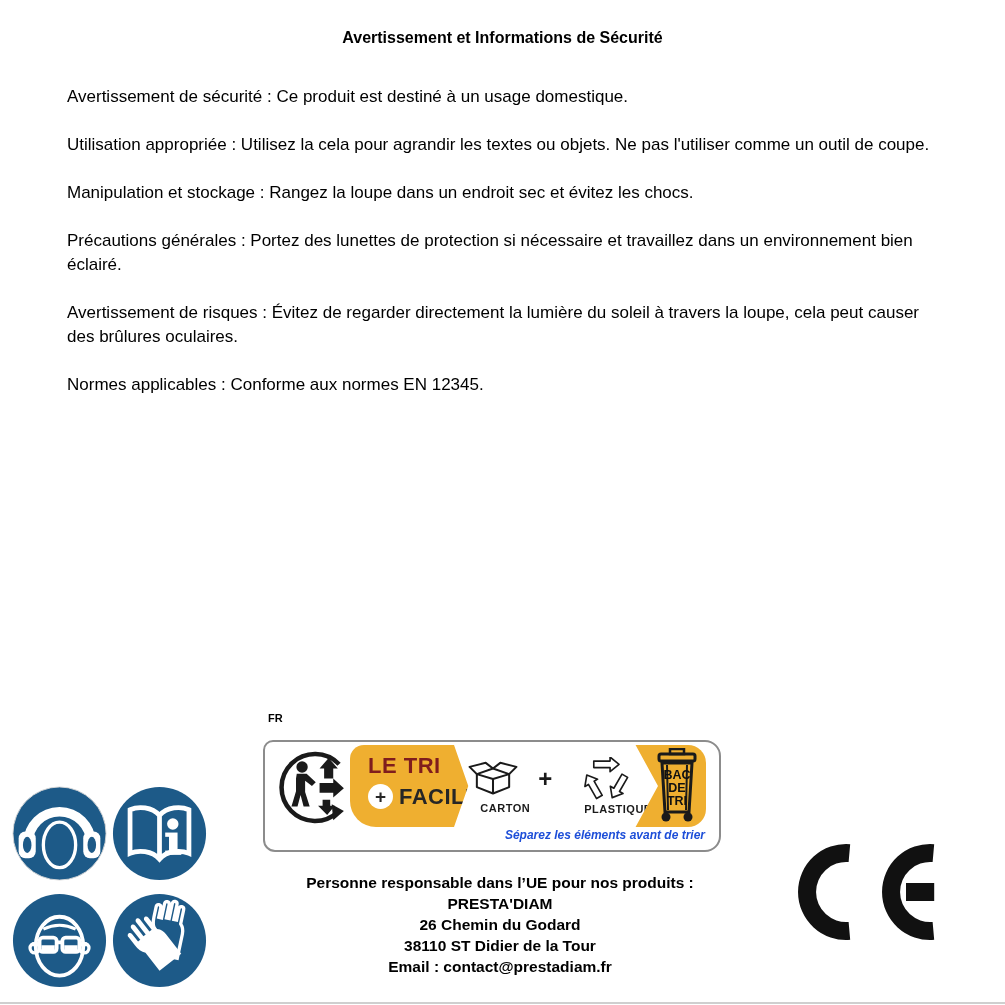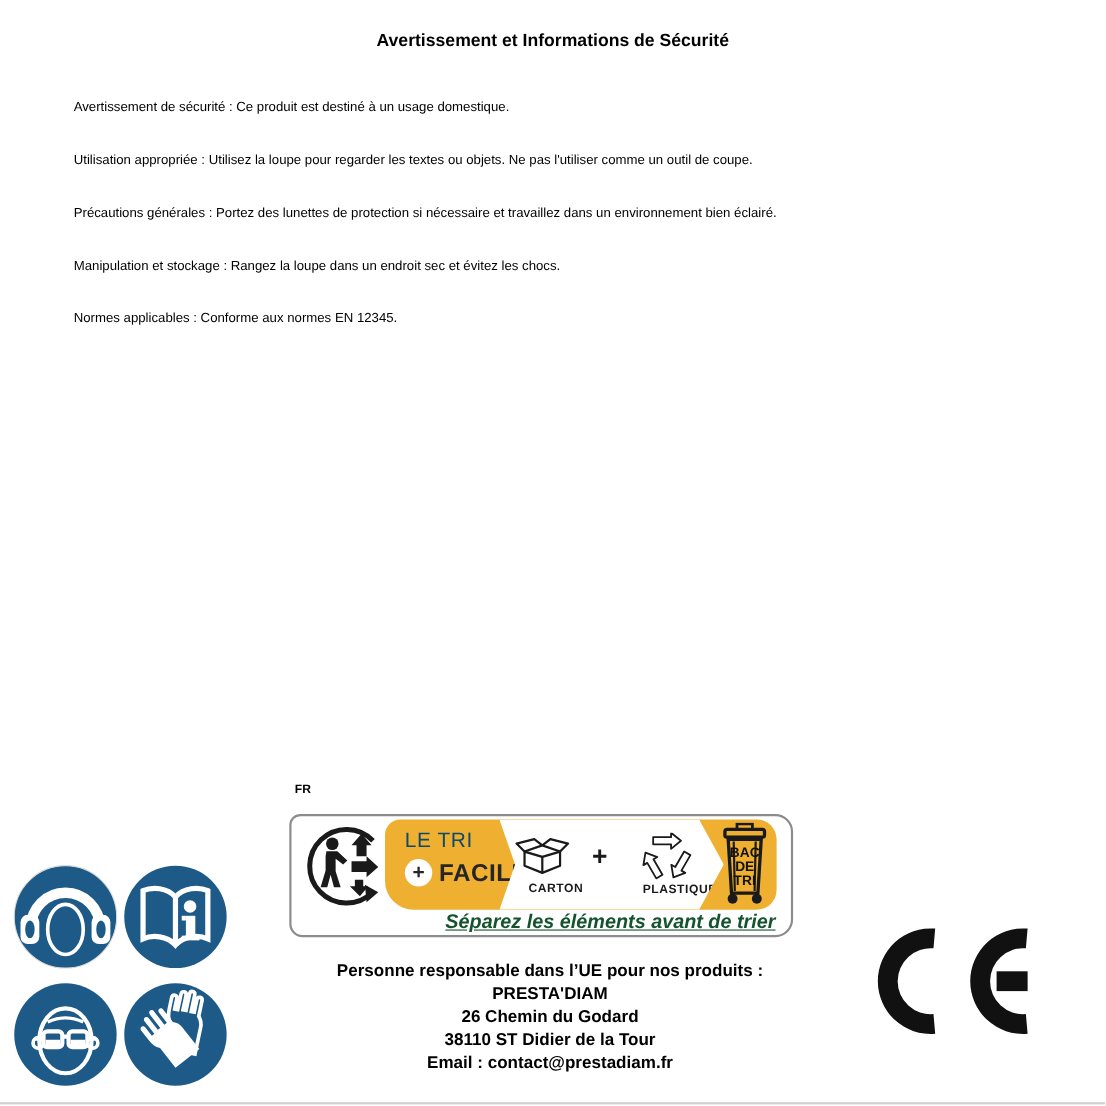--- a/index.html
+++ b/index.html
@@ -1,68 +1,69 @@
 <!DOCTYPE html>
 <html><head>
 <meta charset="utf-8">
 <style>
   html,body{margin:0;padding:0;background:#fff;}
   .page{position:relative;width:1005px;height:1005px;background:#fff;overflow:hidden;
         font-family:"Liberation Sans",sans-serif;color:#000;}
   .title{position:absolute;top:29px;left:0;width:100%;text-align:center;
          font-size:16px;font-weight:bold;}
-  .content{position:absolute;top:85px;left:67px;width:866px;font-size:12px;line-height:24px;}
+  .content{position:absolute;top:85px;left:67px;width:866px;font-size:17px;line-height:24px;}
   .content p{margin:0 0 24px 0;}
 
   
   .icons-grid{position:absolute;left:12px;top:786px;display:grid;
               grid-template-columns:95px 95px;gap:12px 5px;}
   .msign{width:95px;height:95px;display:block;}
 
   
   .fr-label{position:absolute;left:268px;top:712px;font-size:11px;font-weight:bold;}
   .banner{position:absolute;left:263px;top:740px;width:458px;height:112px;background:#fff;
           border:2px solid #8c8c8c;border-radius:10px 16px 16px 12px;box-sizing:border-box;}
   .triman{position:absolute;left:12px;top:4px;width:76px;height:80px;}
   .band{position:absolute;left:85px;top:3px;width:356px;height:82px;background:#EFAF30;
         border-radius:14px 18px 18px 26px;}
   .band-headline{position:absolute;left:18px;top:10px;line-height:1;}
-  .lt-top{font-size:19px;font-weight:400;color:#0c4a6e;letter-spacing:.5px;}
+  .lt-top{font-size:22px;font-weight:700;color:#7f1d1d;letter-spacing:.5px;}
   .lt-row{display:flex;align-items:center;gap:6px;margin-top:7px;}
   .plus-circle{width:25px;height:25px;border-radius:50%;background:#fff;display:flex;
                align-items:center;justify-content:center;font-size:19px;font-weight:800;color:#262626;}
   .lt-bottom{font-size:22px;font-weight:800;color:#262626;letter-spacing:.5px;}
   .ribbon{position:absolute;left:104px;top:0;width:204px;height:82px;background:#fff;
           clip-path:polygon(0 0,89% 0,100% 50%,89% 100%,0 100%,7% 50%);
           display:flex;align-items:center;justify-content:center;gap:8px;
           padding-left:10px;padding-right:14px;box-sizing:border-box;}
   .mat{display:flex;flex-direction:column;align-items:center;gap:2px;}
   .mat-label{font-size:11px;font-weight:bold;letter-spacing:.5px;color:#1a1a1a;margin-left:24px;}
   .plus-big{font-size:24px;font-weight:bold;color:#1a1a1a;padding-bottom:14px;}
   .bin{position:absolute;right:6px;top:3px;width:46px;height:76px;}
   .tagline{position:absolute;right:14px;top:86px;font-style:italic;font-weight:600;
-           font-size:18px;color:#14532d;text-decoration:underline;}
+           font-size:12px;color:#1d4ed8;}
 
   .address{position:absolute;left:250px;top:872px;width:500px;text-align:center;
            font-weight:bold;font-size:15.5px;line-height:21px;}
   .ce{position:absolute;left:796px;top:842px;width:160px;height:100px;}
   .page-edge{position:absolute;left:0;right:0;bottom:1px;border-top:2px solid #cfcfcf;}
 </style>
 </head>
 <body>
 
 <div class="page">
 
   <div class="title">Avertissement et Informations de Sécurité</div>
 
   <div class="content">
     <p>Avertissement de sécurité : Ce produit est destiné à un usage domestique.</p>
-    <p>Utilisation appropriée : Utilisez la loupe pour regarder les textes ou objets. Ne pas l'utiliser comme un outil de coupe.</p>
+    <p>Utilisation appropriée : Utilisez la cela pour agrandir les textes ou objets. Ne pas l'utiliser comme un outil de coupe.</p>
+    <p>Manipulation et stockage : Rangez la loupe dans un endroit sec et évitez les chocs.</p>
     <p>Précautions générales : Portez des lunettes de protection si nécessaire et travaillez dans un environnement bien éclairé.</p>
-    <p>Manipulation et stockage : Rangez la loupe dans un endroit sec et évitez les chocs.</p>
+    <p>Avertissement de risques : Évitez de regarder directement la lumière du soleil à travers la loupe, cela peut causer des brûlures oculaires.</p>
     <p>Normes applicables : Conforme aux normes EN 12345.</p>
   </div>
 
   <div class="icons-grid">
     <svg class="msign" viewBox="0 0 100 100">
       <circle cx="50" cy="50" r="49" fill="#1D5A88" stroke="#d8d8d8" stroke-width="1"></circle>
       <path d="M17,60 A33,33 0 0 1 83,60" stroke="#fff" stroke-width="10" fill="none"></path>
       <rect x="7" y="48" width="18" height="28" rx="7" fill="#fff"></rect>
       <rect x="75" y="48" width="18" height="28" rx="7" fill="#fff"></rect>
       <ellipse cx="16" cy="62" rx="4.5" ry="8.5" fill="#1D5A88"></ellipse>

